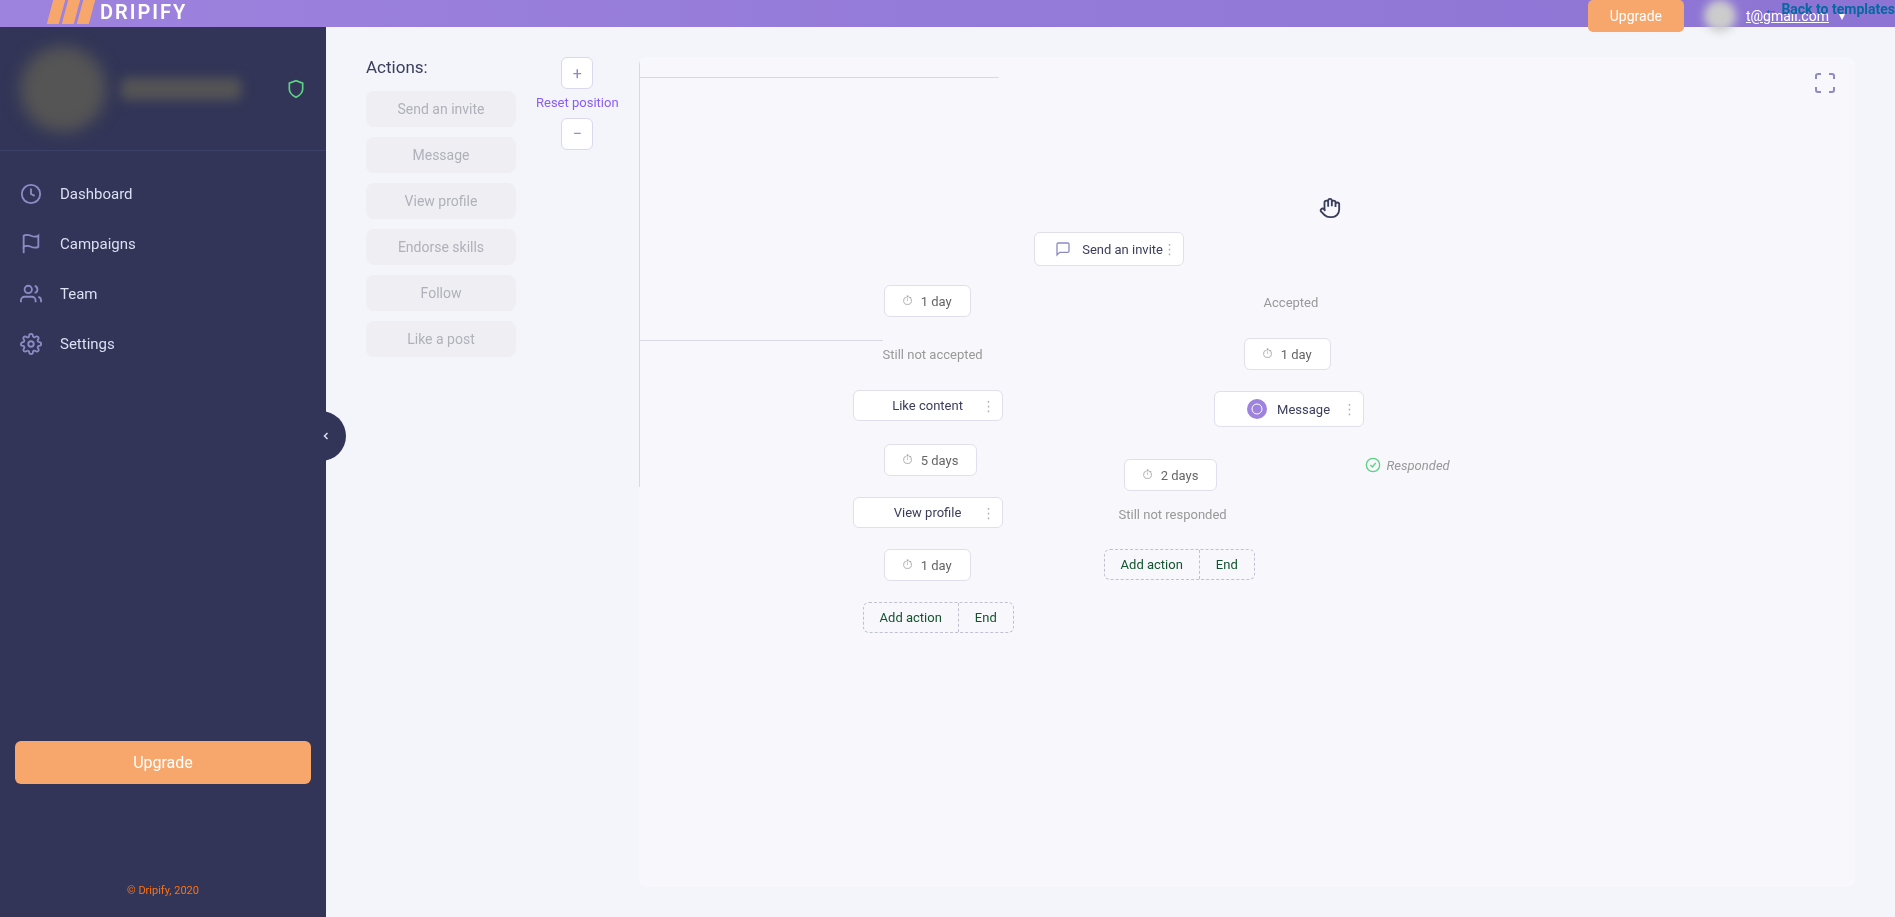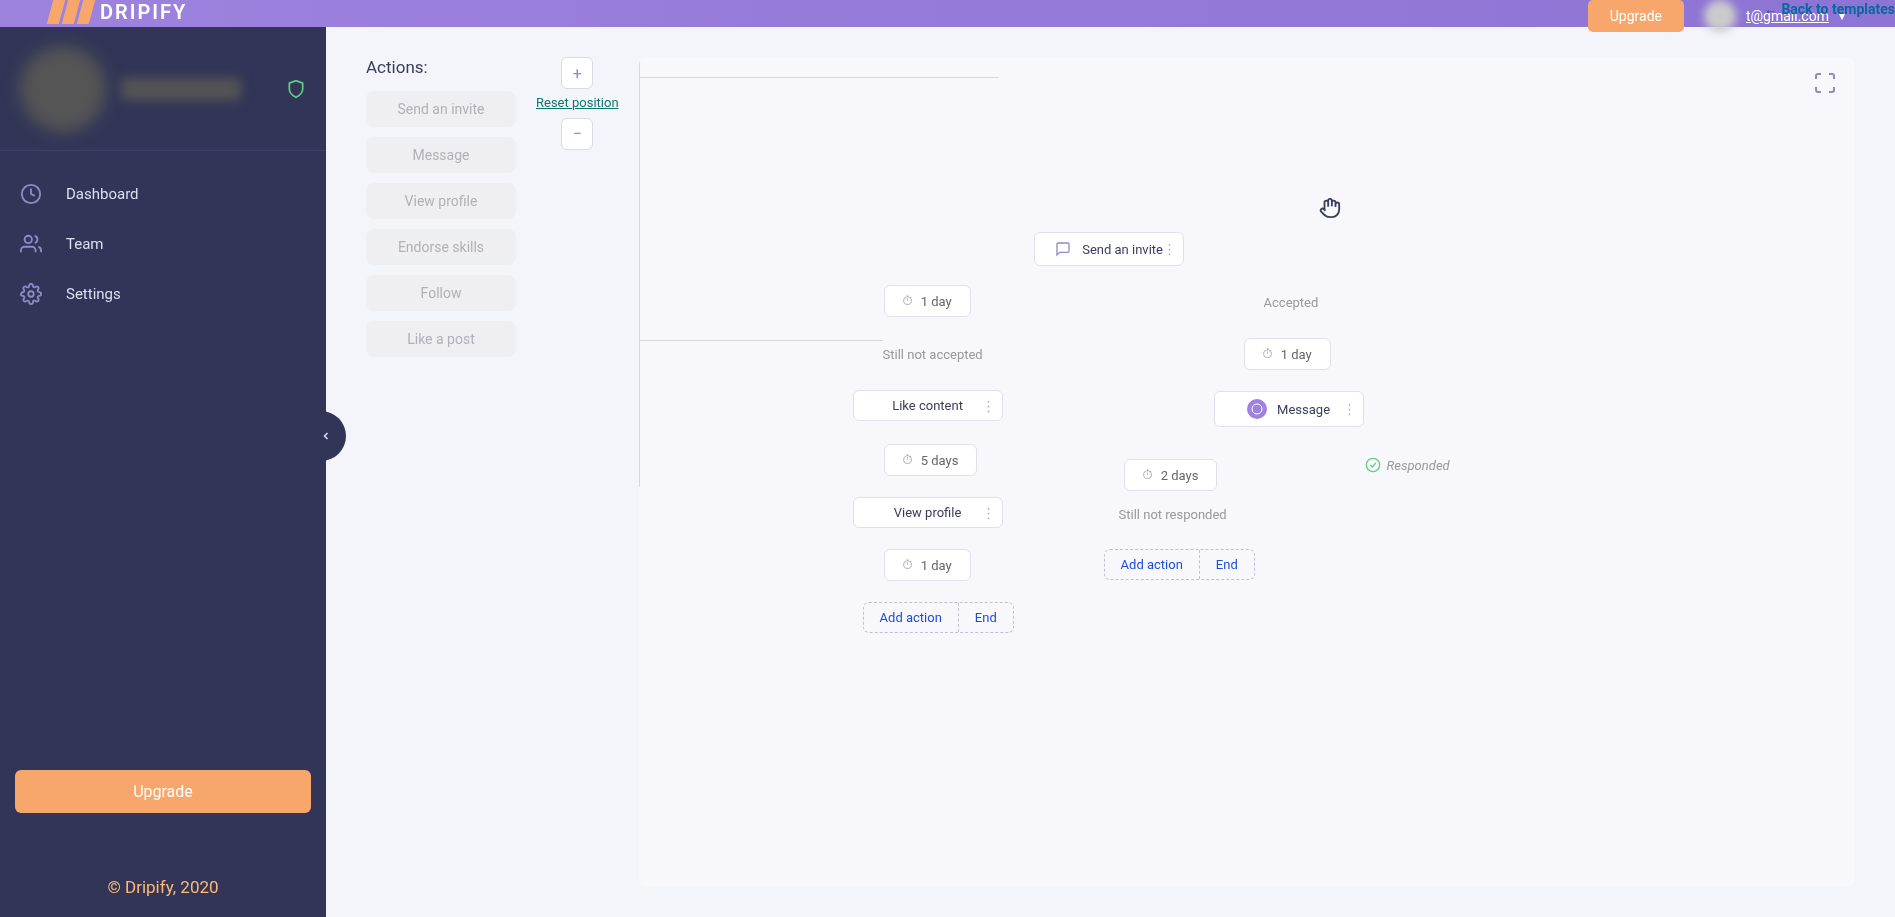--- a/index.html
+++ b/index.html
@@ -21,54 +21,54 @@
     
     .main { flex: 1; display: flex; }
     
     
     .sidebar { width: 326px; background: #323557; display: flex; flex-direction: column; position: relative; }
     .sidebar-profile { height: 124px; display: flex; align-items: center; padding: 0 20px; gap: 15px; border-bottom: 1px solid #3d4068; }
     .profile-avatar { width: 86px; height: 86px; background: #555; border-radius: 50%; filter: blur(8px); }
     .profile-name { width: 120px; height: 22px; background: #555; border-radius: 4px; filter: blur(6px); }
     .shield-icon { margin-left: auto; color: #5dd184; font-size: 20px; }
     .nav-list { list-style: none; padding: 18px 0; }
-    .nav-item { display: flex; align-items: center; padding: 14px 20px; gap: 24px; color: #dddff3; cursor: pointer; font-size: 15px; }
+    .nav-item { display: flex; align-items: center; padding: 14px 20px; gap: 18px; color: #dddff3; cursor: pointer; font-size: 15px; }
     .nav-icon { width: 22px; height: 22px; display: flex; align-items: center; justify-content: center; color: #8d8bc5; }
     .nav-badge { margin-left: auto; background: #f7a76c; color: #fff; font-size: 12px; padding: 2px 8px; border-radius: 4px; }
     .sidebar-bottom { margin-top: auto; padding: 0 15px 20px; }
     .upgrade-sidebar-btn { width: 100%; background: #f7a76c; color: #fff; border: none; padding: 12px; border-radius: 6px; font-size: 16px; cursor: pointer; }
-    .copyright { text-align: center; color: #fdba74; font-size: 17px; margin-top: 64px; }
+    .copyright { text-align: center; color: #f97316; font-size: 11px; margin-top: 100px; }
     .collapse-btn { position: absolute; right: -20px; top: 384px; width: 40px; height: 50px; background: #323557; border-radius: 0 25px 25px 0; display: flex; align-items: center; justify-content: center; color: #dddff3; cursor: pointer; border: none; }
     
     
     .content { flex: 1; display: flex; padding: 30px 40px; gap: 20px; position: relative; }
     .actions-panel { width: 150px; }
     .actions-title { font-size: 17px; color: #3a3d5c; margin-bottom: 14px; }
     .action-item { background: #efeff3; color: #b0b0ba; padding: 10px; border-radius: 8px; text-align: center; font-size: 14px; margin-bottom: 10px; cursor: grab; }
     
     .canvas-controls { display: flex; flex-direction: column; align-items: center; gap: 6px; }
     .zoom-btn { width: 32px; height: 32px; background: #fff; border: 1px solid #dbd8ea; border-radius: 6px; display: flex; align-items: center; justify-content: center; color: #8d8bc5; cursor: pointer; font-size: 16px; }
-    .reset-pos { color: #0f766e; font-size: 13px; text-align: center; cursor: pointer; line-height: 1.3; text-decoration: underline; }
+    .reset-pos { color: #8b5cf6; font-size: 13px; text-align: center; cursor: pointer; line-height: 1.3; }
     
     .canvas { flex: 1; background: #f7f7fc; border-radius: 8px; position: relative; overflow: hidden; }
     .back-link { position: absolute; top: -26px; right: 0; color: #0369a1; font-size: 14px; cursor: pointer; font-weight: bold; }
     .fullscreen-btn { position: absolute; top: 14px; right: 14px; width: 28px; height: 28px; cursor: pointer; color: #8d8bc5; }
     
     .hand-cursor { position: absolute; top: 140px; left: 680px; color: #3a3d5c; font-size: 18px; }
     
     
     .flow-node { position: absolute; background: #fff; border: 1px solid #e0e0ec; border-radius: 6px; display: flex; align-items: center; font-size: 13px; color: #3a3d5c; }
     .action-node { padding: 7px 14px; gap: 10px; min-width: 150px; justify-content: center; }
     .action-node-icon { width: 18px; height: 18px; border-radius: 4px; display: flex; align-items: center; justify-content: center; }
     .node-menu { position: absolute; right: 6px; color: #b0b0ba; cursor: pointer; font-size: 14px; }
     .timer-node { padding: 7px 18px; gap: 8px; color: #666; }
     .timer-icon { color: #999; }
     .label-text { position: absolute; color: #999; font-size: 13px; }
     .split-node { position: absolute; display: flex; border: 1px dashed #c0c0d0; border-radius: 6px; }
-    .split-half { padding: 7px 16px; color: #1d4ed8; font-size: 13px; cursor: pointer; }
+    .split-half { padding: 7px 16px; color: #14532d; font-size: 13px; cursor: pointer; }
     .split-half:first-child { border-right: 1px dashed #c0c0d0; }
     .h-line { height: 1px; border-top: 1px solid #d8d8e5; }
     .v-line { width: 1px; border-left: 1px solid #d8d8e5; }
     svg { display: block; }
     
     
     .icon-send { color: #8d8bc5; }
     .icon-check-circle { color: #5dd184; }
     .icon-message-purple { background: #9d82de; width: 20px; height: 20px; border-radius: 50%; display: flex; align-items: center; justify-content: center; }
   </style>
@@ -107,20 +107,29 @@
     </div>
     <ul class="nav-list">
       <li class="nav-item">
         <span class="nav-icon">
             <svg width="22" height="22" viewBox="0 0 24 24" fill="none" stroke="currentColor" stroke-width="2">
               <circle cx="12" cy="12" r="10"></circle>
               <polyline points="12 6 12 12 16 14"></polyline>
             </svg>
           </span>
         <span>Dashboard</span>
+      </li>
+      <li class="nav-item">
+        <span class="nav-icon">
+            <svg width="22" height="22" viewBox="0 0 24 24" fill="none" stroke="currentColor" stroke-width="2">
+              <path d="M4 15s1-1 4-1 5 2 8 2 4-1 4-1V3s-1 1-4 1-5-2-8-2-4 1-4 1z"></path>
+              <line x1="4" y1="22" x2="4" y2="15"></line>
+            </svg>
+          </span>
+        <span>Campaigns</span>
       </li>
       <li class="nav-item">
         <span class="nav-icon">
             <svg width="22" height="22" viewBox="0 0 24 24" fill="none" stroke="currentColor" stroke-width="2">
               <path d="M17 21v-2a4 4 0 0 0-4-4H5a4 4 0 0 0-4 4v2"></path>
               <circle cx="9" cy="7" r="4"></circle>
               <path d="M23 21v-2a4 4 0 0 0-3-3.87"></path>
               <path d="M16 3.13a4 4 0 0 1 0 7.75"></path>
             </svg>
           </span>

